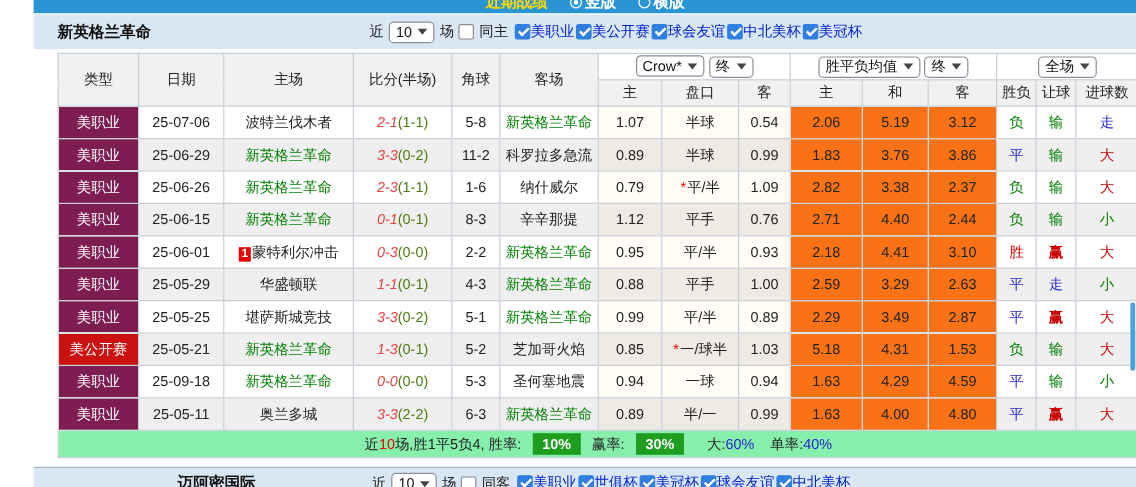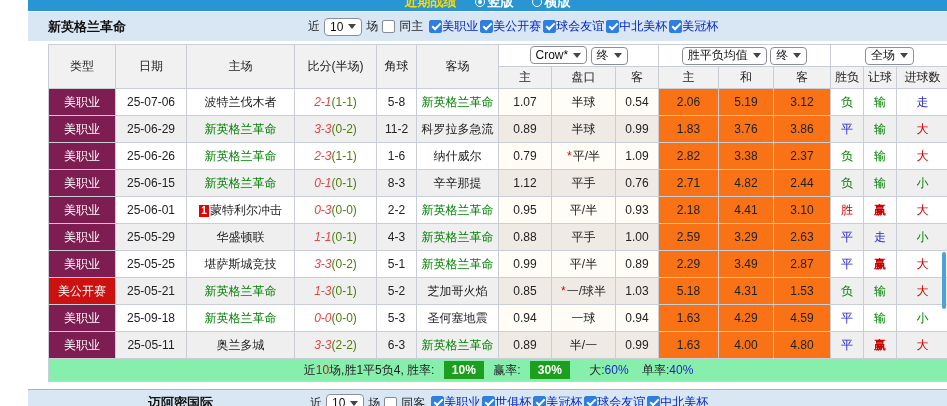--- a/index.html
+++ b/index.html
@@ -233,21 +233,21 @@
           <td class="type-maroon">美职业</td>
           <td>25-06-15</td>
           <td><span class="tname g">新英格兰革命</span></td>
           <td><span class="sc">0-1</span><span class="half">(0-1)</span></td>
           <td>8-3</td>
           <td><span class="tname">辛辛那提</span></td>
           <td class="oddsc">1.12</td>
           <td class="oddsc"><span>平手</span></td>
           <td class="oddsc">0.76</td>
           <td class="avgc">2.71</td>
-          <td class="avgc">4.82</td>
+          <td class="avgc">4.40</td>
           <td class="avgc">2.44</td>
           <td class="t-green">负</td>
           <td class="t-green">输</td>
           <td class="t-green">小</td>
         </tr>
         <tr class="odd">
           <td class="type-maroon">美职业</td>
           <td>25-06-01</td>
           <td><span class="rcard">1</span><span class="tname">蒙特利尔冲击</span></td>
           <td><span class="sc">0-3</span><span class="half">(0-0)</span></td>

